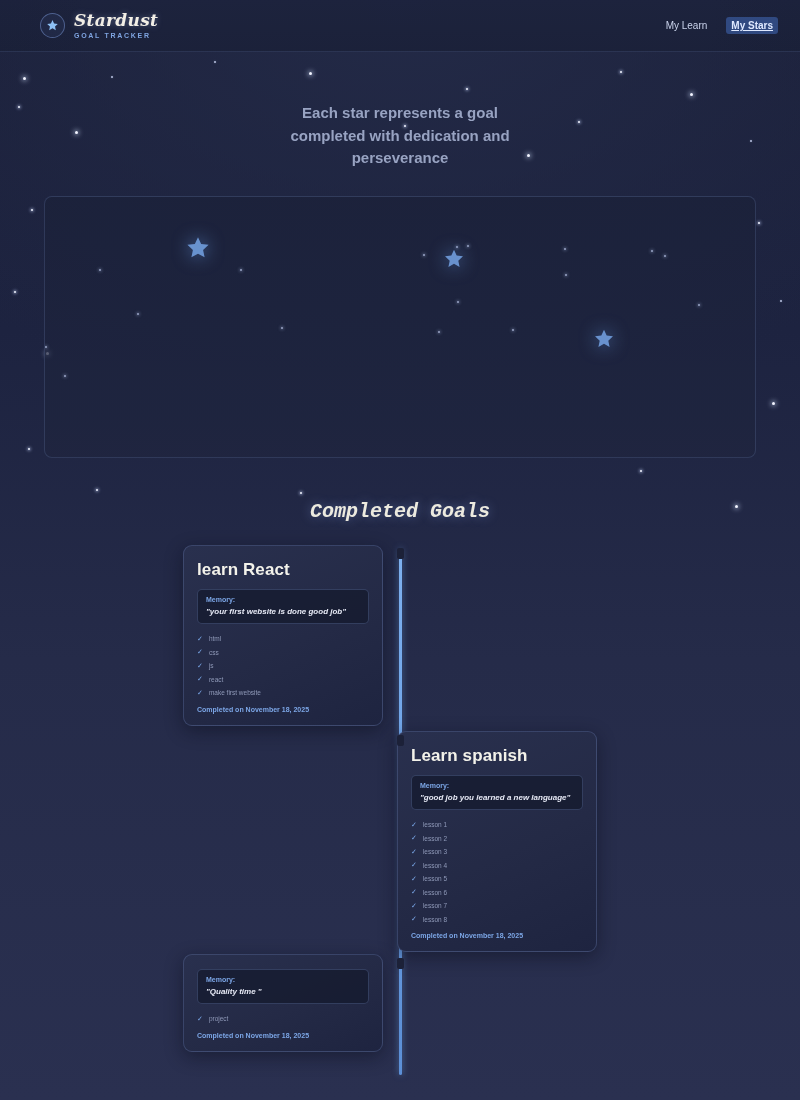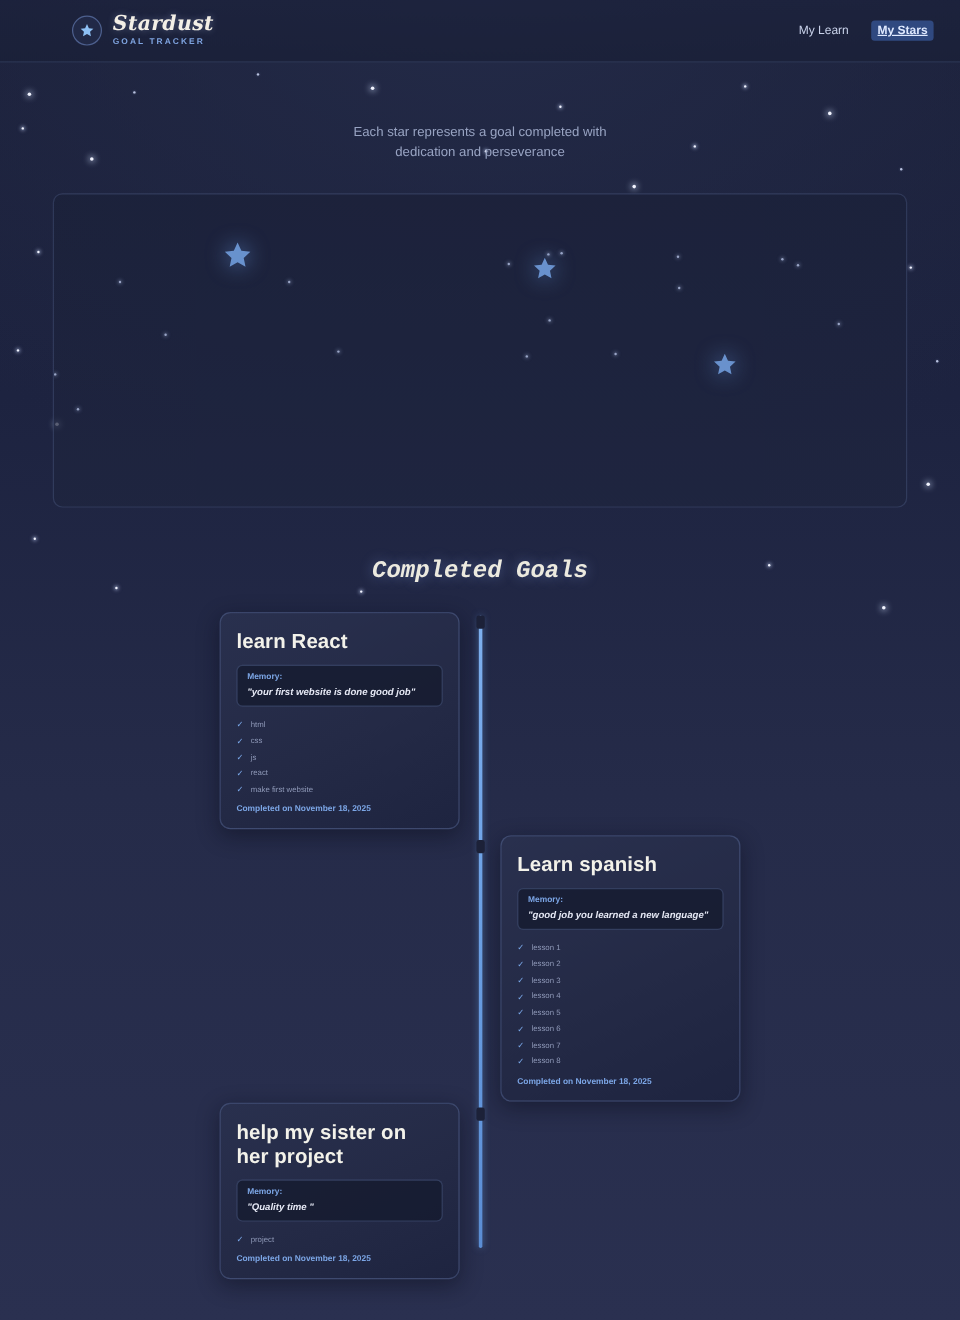--- a/index.html
+++ b/index.html
@@ -37,21 +37,21 @@
   .bgstar.dim { background: #b9c2e0; box-shadow: 0 0 2px 0 rgba(180,195,235,0.4); }
 
   
   .header {
     position: relative;
     z-index: 5;
     height: 52px;
     display: flex;
     align-items: center;
     justify-content: space-between;
-    padding: 0 22px 0 60px;
+    padding: 0 22px 0 40px;
     background: linear-gradient(180deg, rgba(28,34,60,0.85) 0%, rgba(26,32,56,0.85) 100%);
     border-bottom: 1px solid rgba(120,140,195,0.16);
   }
   .brand { display: flex; align-items: center; gap: 9px; }
   .brand-badge {
     width: 25px; height: 25px;
     border-radius: 50%;
     border: 1px solid rgba(130,165,230,0.45);
     display: flex; align-items: center; justify-content: center;
     background: rgba(60,80,130,0.18);
@@ -125,23 +125,24 @@
     width: 23px; height: 23px;
     border: 1px solid rgba(125,160,225,0.5);
     border-radius: 5px;
     background: rgba(46,58,96,0.55);
     display: flex; align-items: center; justify-content: center;
     cursor: pointer;
   }
   .subtitle {
     margin: 16px auto 0;
     width: 255px;
-    font-size: 11px;
+    font-size: 15px;
     line-height: 1.5;
     color: #98a3c2;
+    font-weight: bold;
   }
 
   
   .star-canvas {
     position: relative;
     z-index: 3;
     margin: 26px 44px 0;
     height: 262px;
     border: 1px solid rgba(120,142,198,0.22);
     border-radius: 8px;
@@ -203,21 +204,21 @@
   .card {
     position: absolute;
     width: 200px;
     border: 1px solid rgba(116,140,196,0.3);
     border-radius: 9px;
     background: linear-gradient(155deg, #29304e 0%, #242a46 55%, #1e2440 100%);
     box-shadow: 0 5px 18px rgba(8,11,24,0.45);
     padding: 14px 13px 12px;
   }
   .card.left  { left: 183px; }
-  .card.right { left: 417px; }
+  .card.right { left: 397px; }
 
   .card-title {
     font-size: 17px;
     font-weight: 700;
     color: #f3f2ea;
     letter-spacing: 0.1px;
     margin-bottom: 9px;
   }
   .memory-box {
     border: 1px solid rgba(116,140,196,0.3);
@@ -410,21 +411,20 @@
           </li>
           <li class="task-item">
             <span class="task-check">✓</span>
             <span>lesson 8</span>
           </li>
         </ul>
         <div class="completed-on">Completed on November 18, 2025</div>
       </div>
       <div class="timeline-node" style="top: 413px;"></div>
       <div class="card left" style="top: 409px;">
-        <div class="card-title">help my sister on her project</div>
         <div class="memory-box">
           <div class="memory-label">Memory:</div>
           <div class="memory-quote">"Quality time "</div>
         </div>
         <ul class="task-list">
           <li class="task-item">
             <span class="task-check">✓</span>
             <span>project</span>
           </li>
         </ul>

